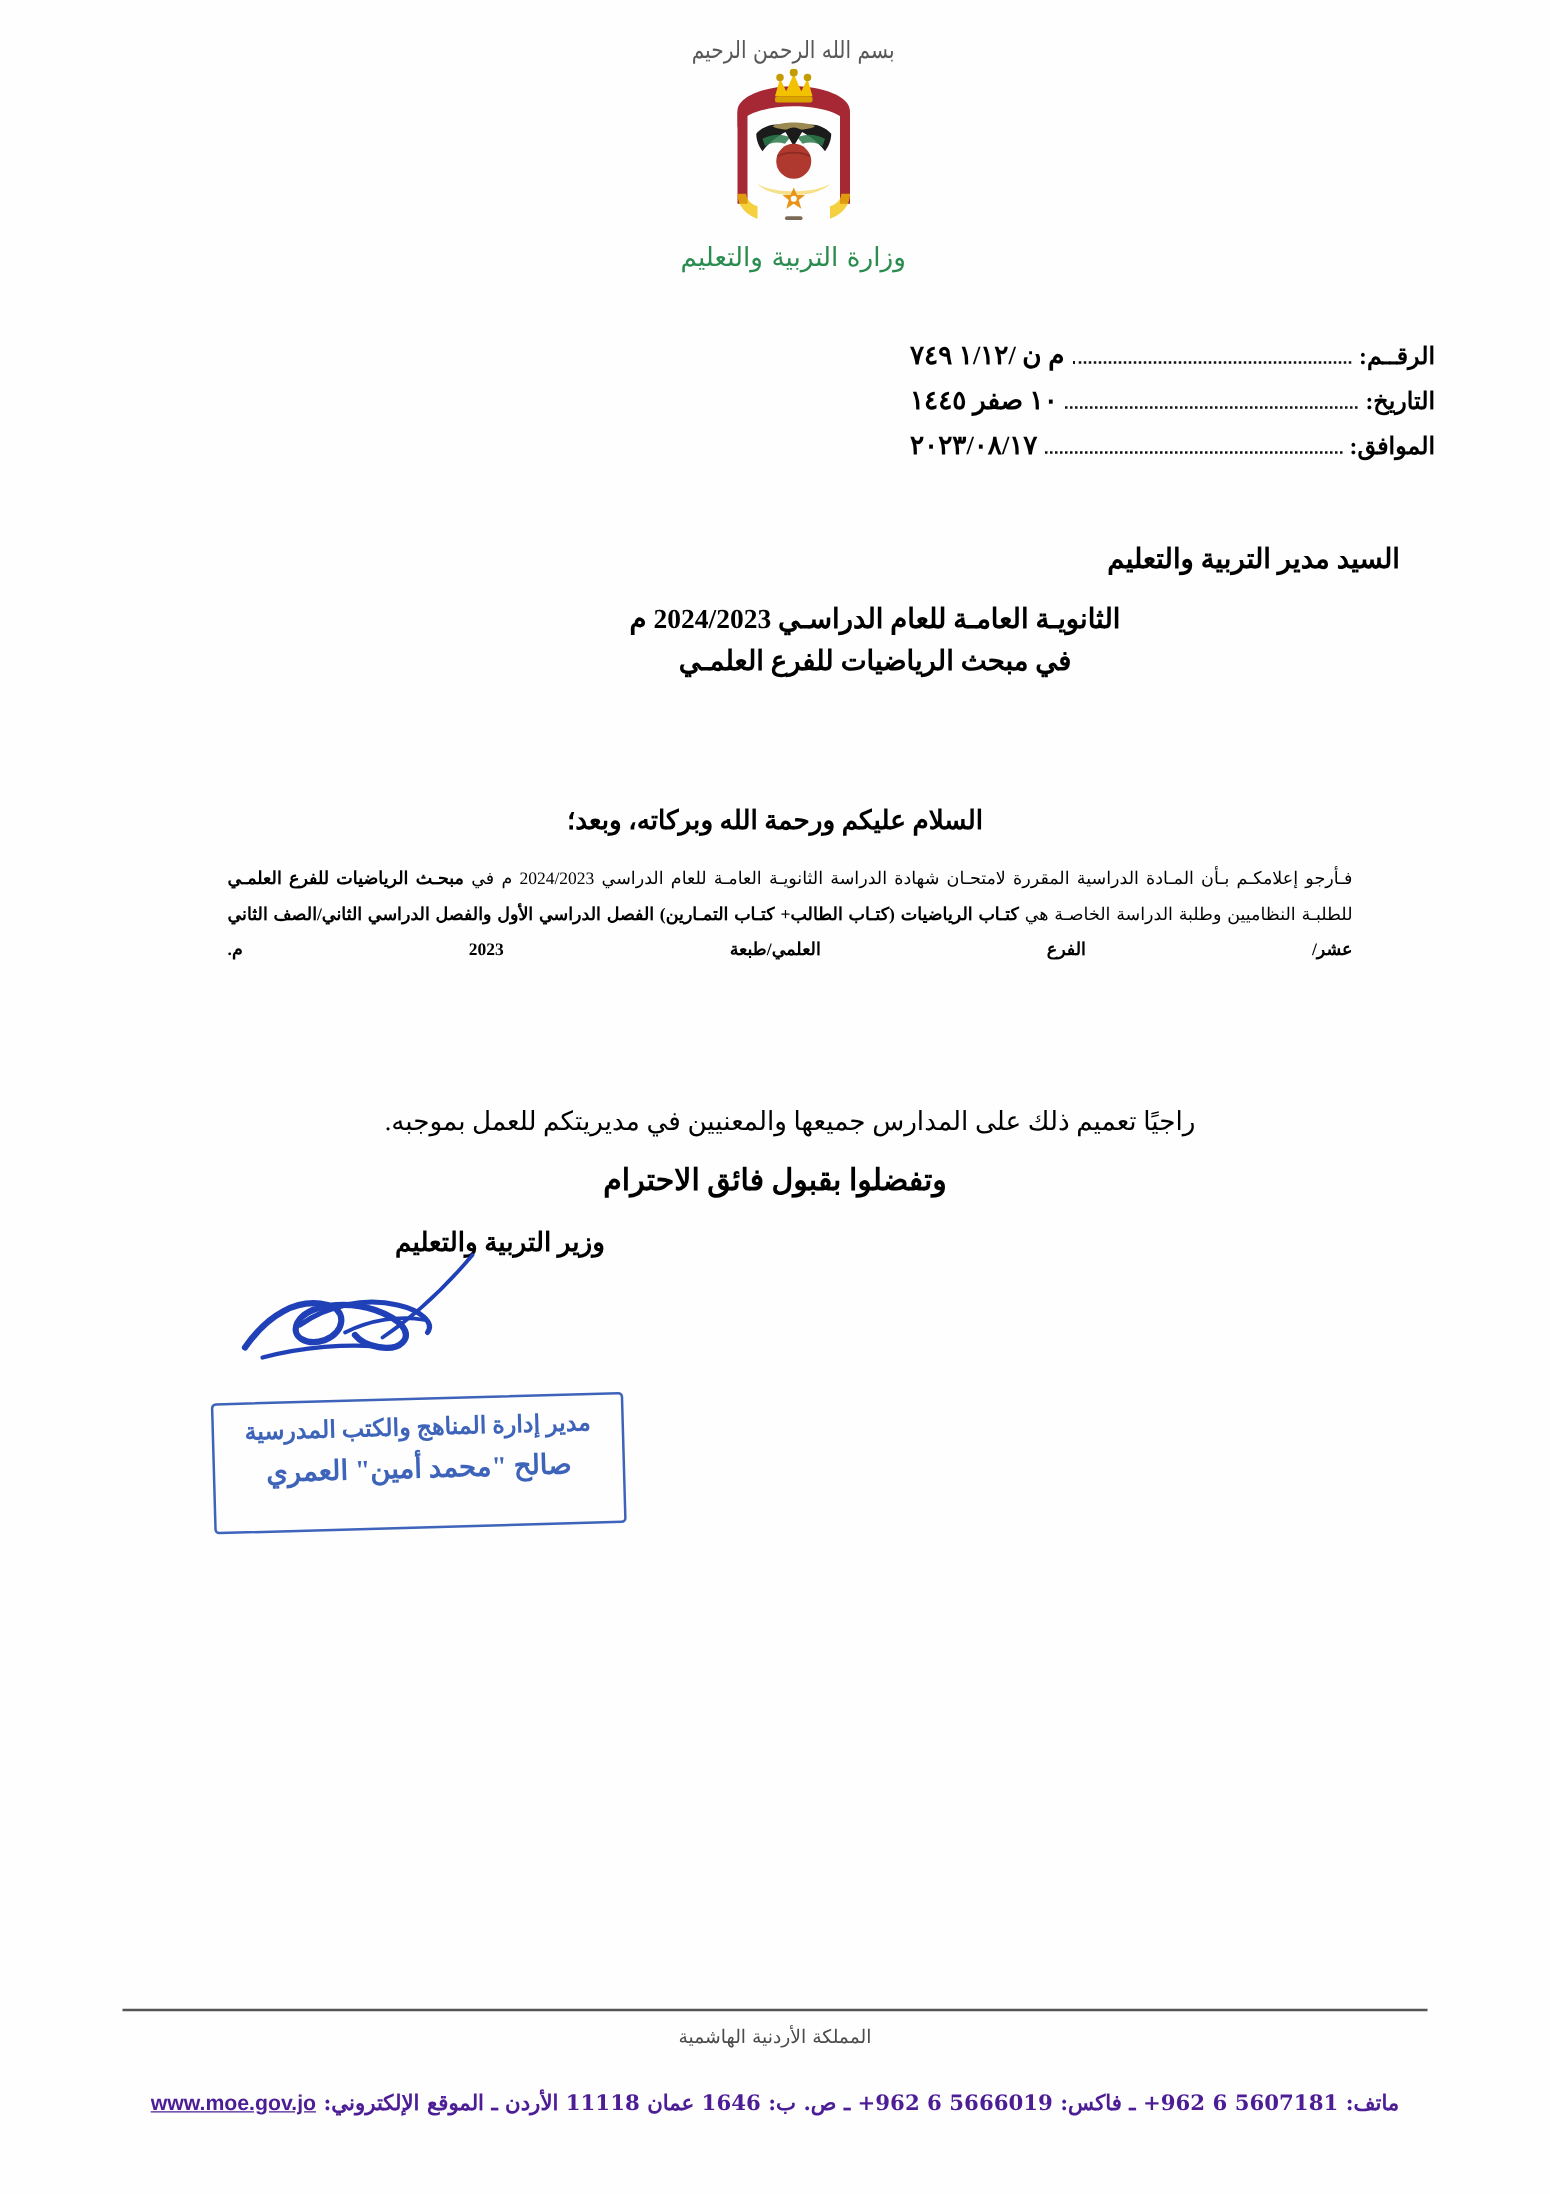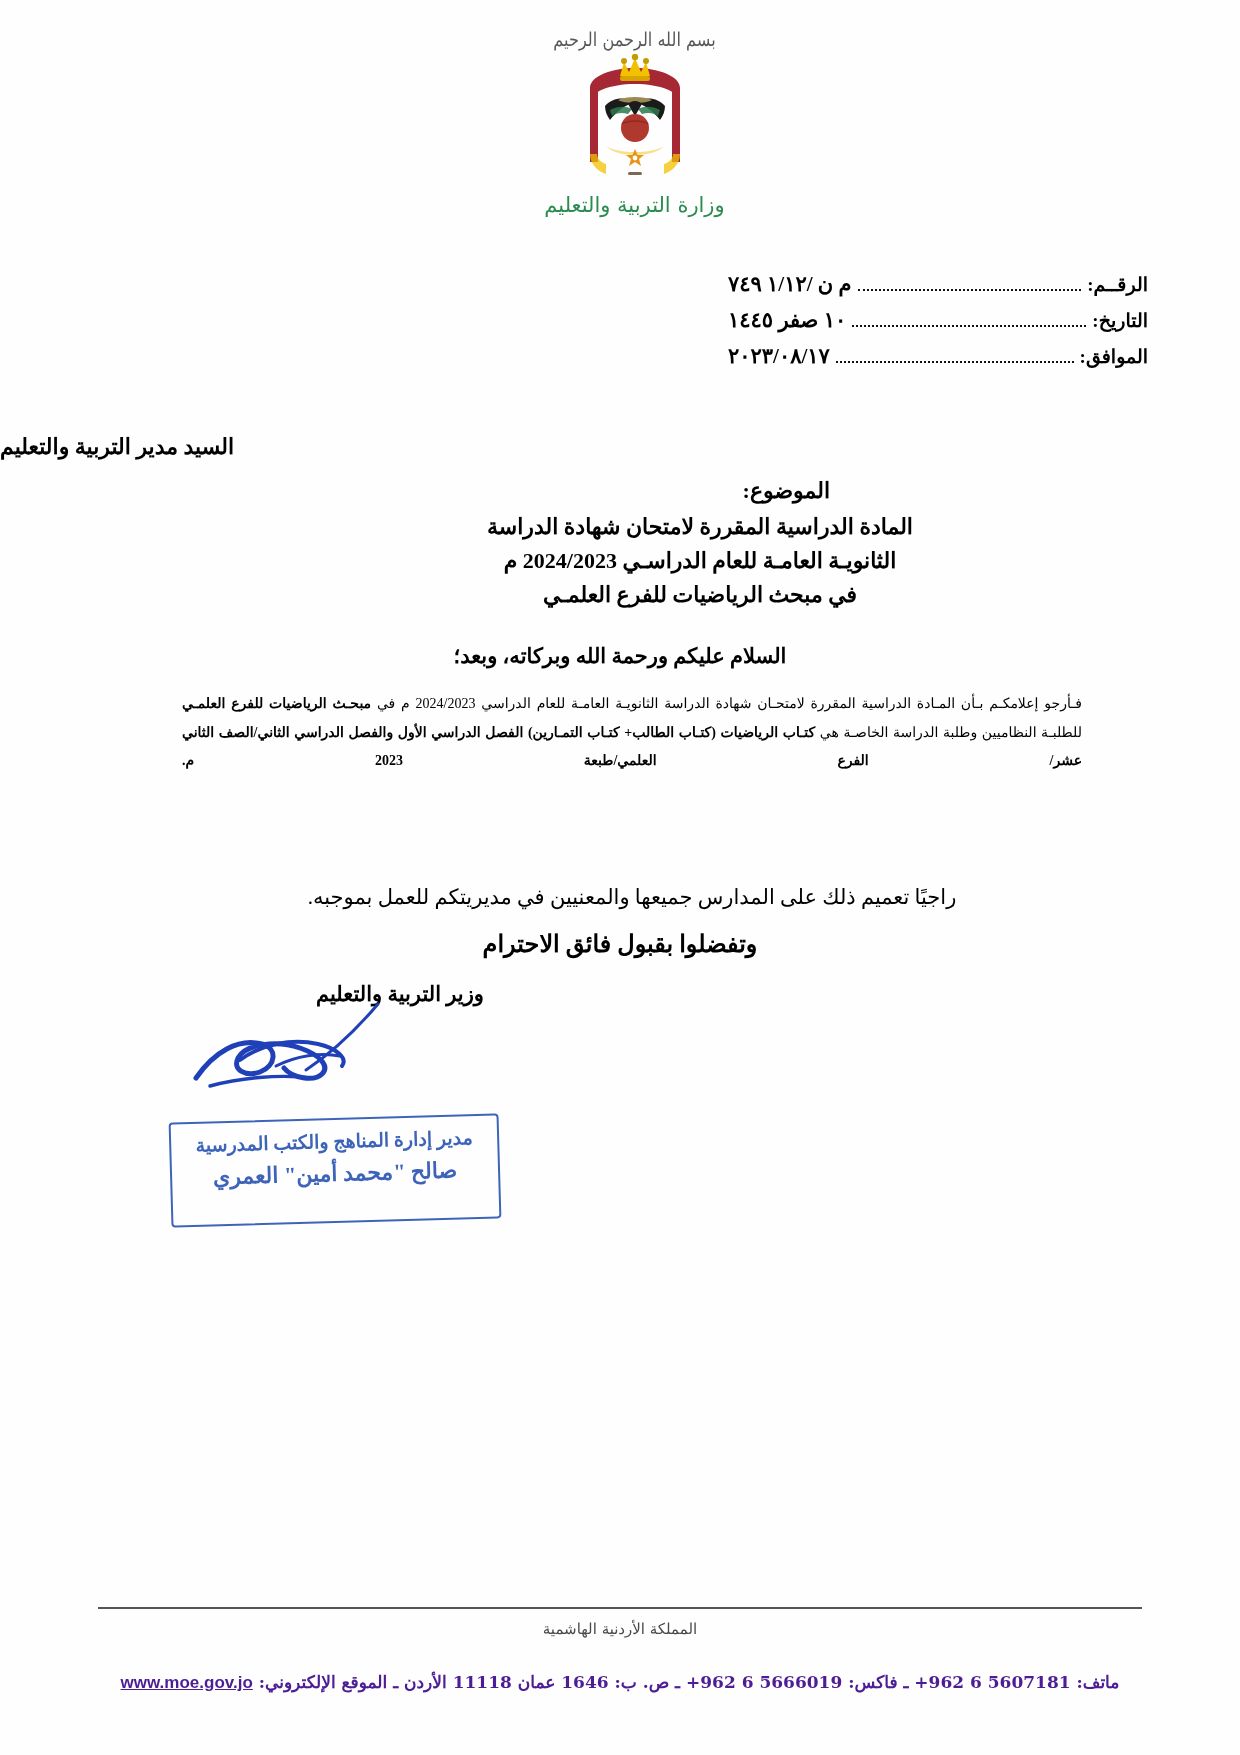--- a/index.html
+++ b/index.html
@@ -87,24 +87,24 @@
     letter-spacing: 1px;
     direction: rtl;
   }
 
   
   .addressee {
     position: absolute;
     top: 434px;
     right: 0;
     left: 0;
-    text-align: left;
+    text-align: right;
     font-size: 22px;
     font-weight: bold;
-    padding-right: 88px;
+    padding-right: 120px;
   }
   .subject-block {
     position: absolute;
     top: 478px;
     right: 160px;
     width: 760px;
     text-align: center;
   }
   .subject-label {
     font-size: 22px;
@@ -300,22 +300,20 @@
     <div class="meta-row">
       <span class="meta-label">الموافق:</span>
       <span class="meta-dots"></span>
       <span class="meta-value">٢٠٢٣/٠٨/١٧</span>
     </div>
   </div>
 
   <div class="addressee">السيد مدير التربية والتعليم</div>
 
   <div class="subject-block">
-    <div class="subject-label">الموضوع:</div>
-    <div class="subject-line">المادة الدراسية المقررة لامتحان شهادة الدراسة</div>
     <div class="subject-line">الثانويـة العامـة للعام الدراسـي 2024/2023 م</div>
     <div class="subject-line">في مبحث الرياضيات للفرع العلمـي</div>
   </div>
 
   <div class="salutation">السلام عليكم ورحمة الله وبركاته، وبعد؛</div>
 
   <div class="para para-main">
     <span>فـأرجو إعلامكـم بـأن المـادة الدراسية المقررة لامتحـان شهادة الدراسة الثانويـة العامـة للعام الدراسي 2024/2023 م في </span><b class="bold">مبحـث الرياضيات للفرع العلمـي</b><span> للطلبـة النظاميين وطلبة الدراسة الخاصـة هي </span><b class="bold">كتـاب الرياضيات (كتـاب الطالب+ كتـاب التمـارين) الفصل الدراسي الأول والفصل الدراسي الثاني/الصف الثاني عشر/ الفرع العلمي/طبعة 2023 م.</b>
   </div>
 

